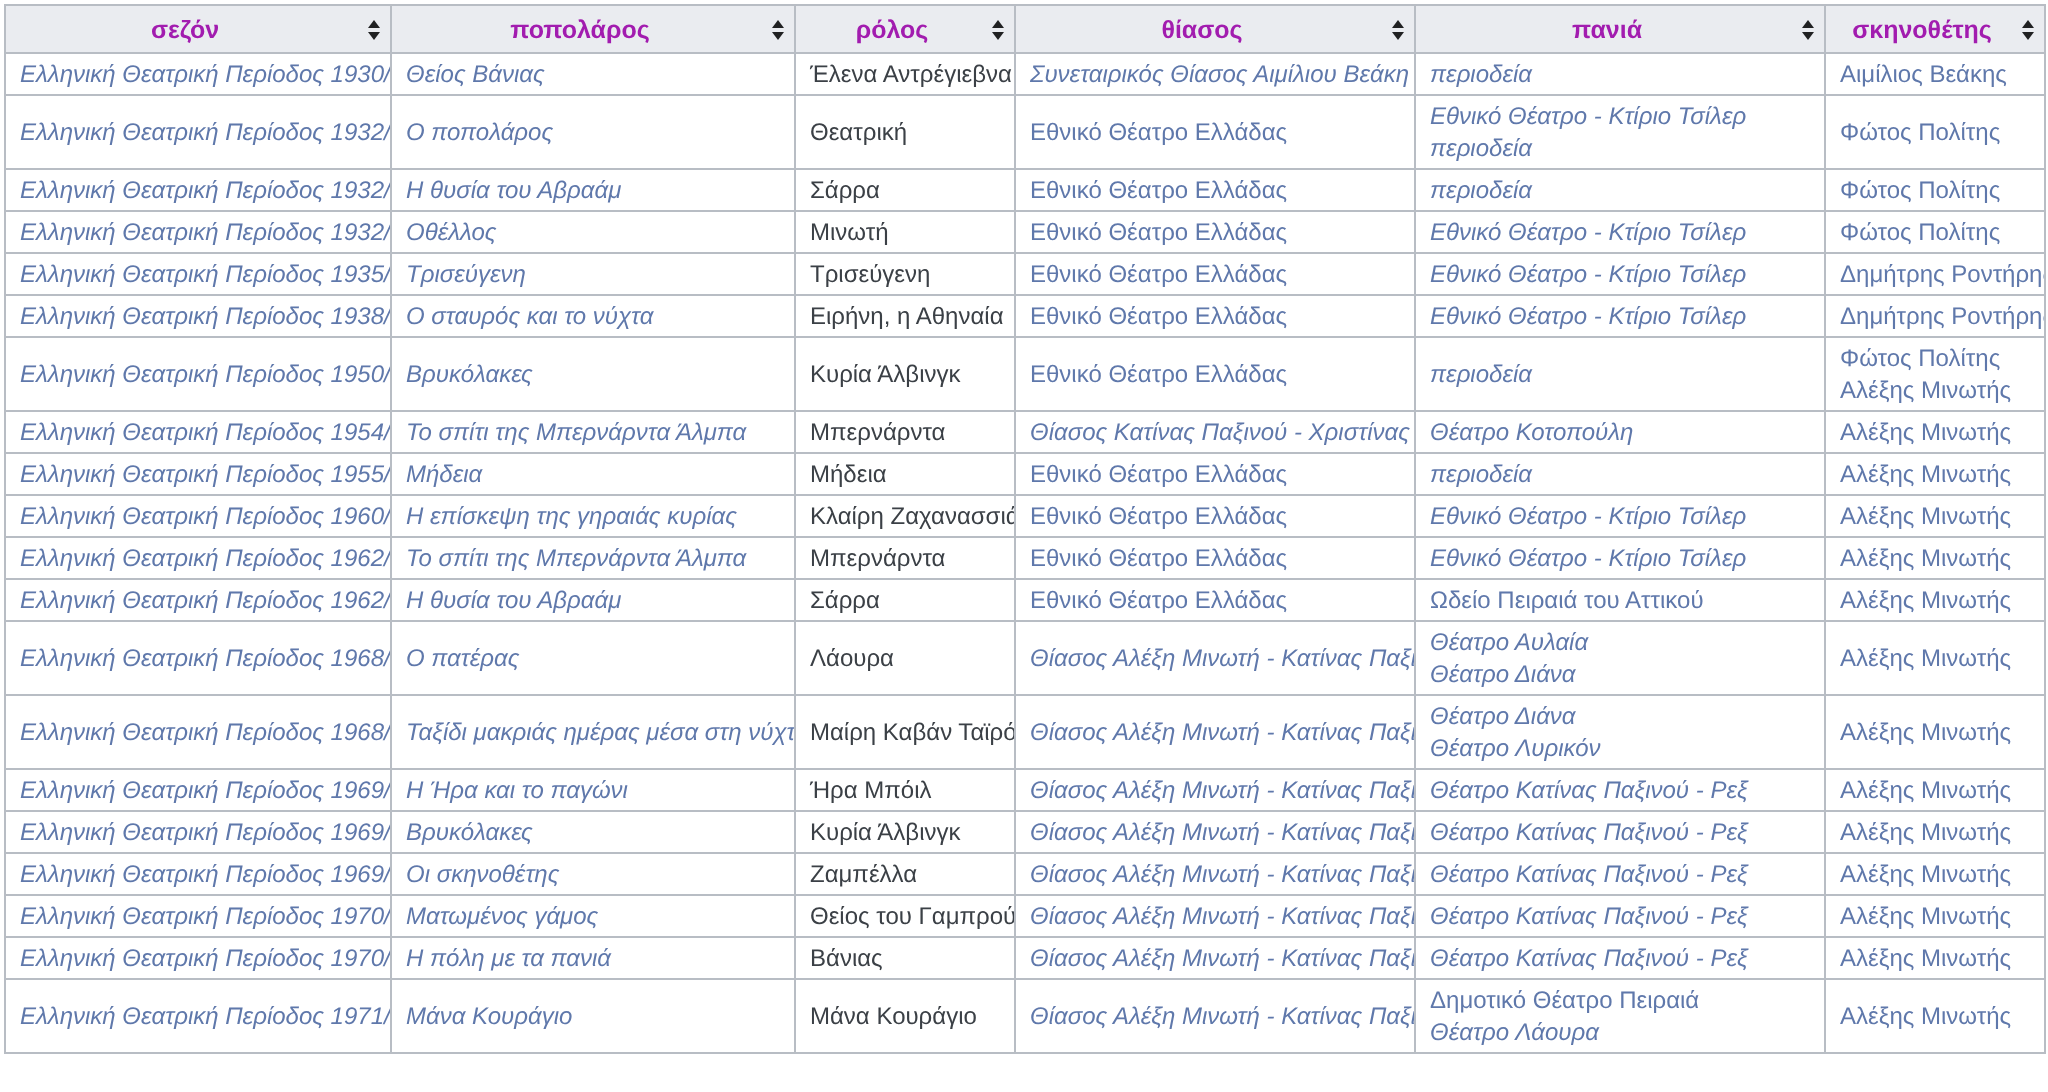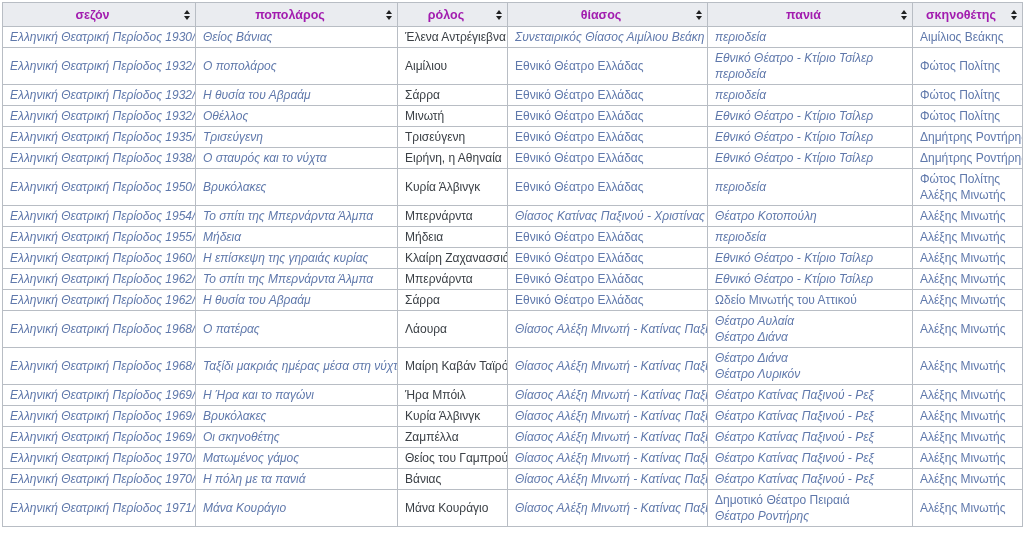--- a/index.html
+++ b/index.html
@@ -113,21 +113,21 @@
         </td>
       </tr>
       <tr>
         <td>
           <div class="line"><span class="cl it">Ελληνική Θεατρική Περίοδος 1932/1933</span></div>
         </td>
         <td>
           <div class="line"><span class="cl it">Ο ποπολάρος</span></div>
         </td>
         <td>
-          <div class="line"><span>Αιμίλιου</span></div>
+          <div class="line"><span>Θεατρική</span></div>
         </td>
         <td>
           <div class="line"><span class="cl">Εθνικό Θέατρο Ελλάδας</span></div>
         </td>
         <td>
           <div class="line"><span class="cl it">Εθνικό Θέατρο - Κτίριο Τσίλερ</span></div>
           <div class="line"><span class="cl it">περιοδεία</span></div>
         </td>
         <td>
           <div class="line"><span class="cl">Φώτος Πολίτης</span></div>
@@ -321,21 +321,21 @@
         <td>
           <div class="line"><span class="cl it">Η θυσία του Αβραάμ</span></div>
         </td>
         <td>
           <div class="line"><span>Σάρρα</span></div>
         </td>
         <td>
           <div class="line"><span class="cl">Εθνικό Θέατρο Ελλάδας</span></div>
         </td>
         <td>
-          <div class="line"><span class="cl">Ωδείο Μινωτής του Αττικού</span></div>
+          <div class="line"><span class="cl">Ωδείο Πειραιά του Αττικού</span></div>
         </td>
         <td>
           <div class="line"><span class="cl">Αλέξης Μινωτής</span></div>
         </td>
       </tr>
       <tr>
         <td>
           <div class="line"><span class="cl it">Ελληνική Θεατρική Περίοδος 1968/1969</span></div>
         </td>
         <td>
@@ -484,20 +484,20 @@
           <div class="line"><span class="cl it">Μάνα Κουράγιο</span></div>
         </td>
         <td>
           <div class="line"><span>Μάνα Κουράγιο</span></div>
         </td>
         <td>
           <div class="line"><span class="cl it">Θίασος Αλέξη Μινωτή - Κατίνας Παξινού</span></div>
         </td>
         <td>
           <div class="line"><span class="cl">Δημοτικό Θέατρο Πειραιά</span></div>
-          <div class="line"><span class="cl it">Θέατρο Ροντήρης</span></div>
+          <div class="line"><span class="cl it">Θέατρο Λάουρα</span></div>
         </td>
         <td>
           <div class="line"><span class="cl">Αλέξης Μινωτής</span></div>
         </td>
       </tr>
     </tbody>
 </table>
 
 </body></html>

